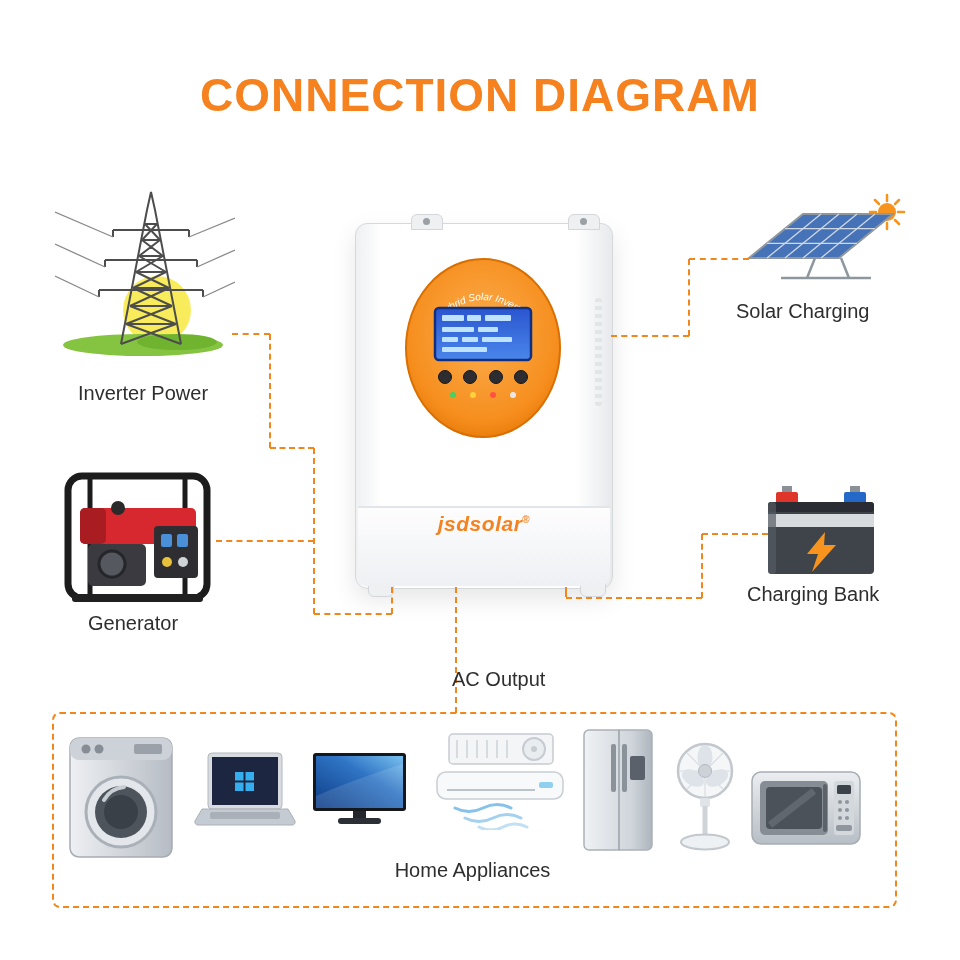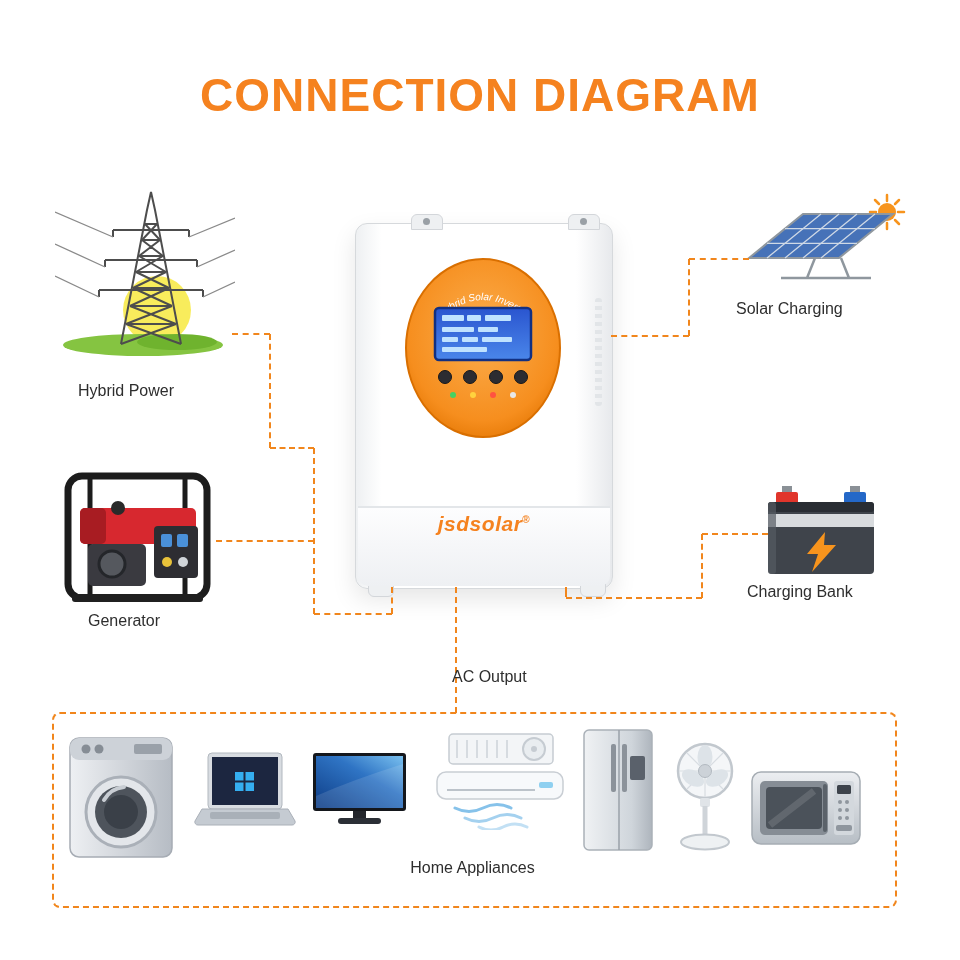--- a/index.html
+++ b/index.html
@@ -1,21 +1,21 @@
 <!DOCTYPE html>
 <html><head>
 <meta charset="utf-8">
 <style>
   html,body{margin:0;padding:0;background:#ffffff;}
   #stage{position:relative;width:960px;height:960px;background:#ffffff;overflow:hidden;
          font-family:"Liberation Sans",sans-serif;margin:16px auto;}
   .abs{position:absolute;}
   .title{position:absolute;top:52px;left:0;width:960px;margin:0;text-align:center;
          font-size:46px;font-weight:bold;letter-spacing:1px;color:#F5821F;}
-  .lbl{position:absolute;font-size:16px;color:#2e2e2e;white-space:nowrap;}
+  .lbl{position:absolute;font-size:20px;color:#2e2e2e;white-space:nowrap;}
   .lbl-center{text-align:center;}
   
   .ln{position:absolute;}
   .ln.h{border-top:2px dashed #F1861C;height:0;}
   .ln.v{border-left:2px dashed #F1861C;width:0;}
   .appl-box{position:absolute;left:52px;top:696px;width:841px;height:192px;
             border:2px dashed #F1861C;border-radius:8px;}
   
   .inverter{position:absolute;left:355px;top:207px;width:256px;height:364px;
             background:linear-gradient(90deg,#eef0f2 0%,#ffffff 10%,#ffffff 86%,#e7e9ec 100%);
@@ -50,21 +50,21 @@
       <path d="M66,160 L92,26 M126,160 L100,26 M92,26 L96,8 L100,26"></path>
       <path d="M90,40 H102 M87,56 H105 M84,72 H108 M81,88 H111 M78,104 H114 M75,122 H117 M71,140 H121"></path>
       <path d="M90,40 L105,56 M102,40 L87,56 M87,56 L108,72 M105,56 L84,72 M84,72 L111,88 M108,72 L81,88 M81,88 L114,104 M111,88 L78,104 M78,104 L117,122 M114,104 L75,122 M75,122 L121,140 M117,122 L71,140 M71,140 L126,160 M121,140 L66,160"></path>
       <path d="M58,46 H134 M50,76 H142 M44,106 H148"></path>
       <path d="M58,46 v7 M134,46 v7 M50,76 v7 M142,76 v7 M44,106 v7 M148,106 v7"></path>
     </g>
     <g stroke="#8a8a8a" stroke-width="1.3" fill="none">
       <path d="M0,28 L58,53 M134,53 L180,34 M0,60 L50,83 M142,83 L180,66 M0,92 L44,113 M148,113 L180,98"></path>
     </g>
   </svg>
-  <div class="lbl" style="left:78px;top:366px">Hybrid Power</div>
+  <div class="lbl" style="left:78px;top:366px">Inverter Power</div>
 
   <svg class="abs" style="left:60px;top:452px" width="155" height="140" viewBox="0 0 155 140">
     <rect x="8" y="8" width="139" height="122" rx="14" fill="none" stroke="#1c1c1c" stroke-width="7"></rect>
     <path d="M30,10 V128 M125,10 V128" stroke="#1c1c1c" stroke-width="5"></path>
     <rect x="20" y="40" width="116" height="36" rx="5" fill="#D7282F"></rect>
     <rect x="20" y="40" width="26" height="36" rx="5" fill="#A81C22"></rect>
     <circle cx="58" cy="40" r="7" fill="#2a2a2a"></circle>
     <rect x="94" y="58" width="44" height="52" rx="4" fill="#2d2d32"></rect>
     <rect x="101" y="66" width="11" height="13" rx="2" fill="#4A90D9"></rect>
     <rect x="117" y="66" width="11" height="13" rx="2" fill="#4A90D9"></rect>

